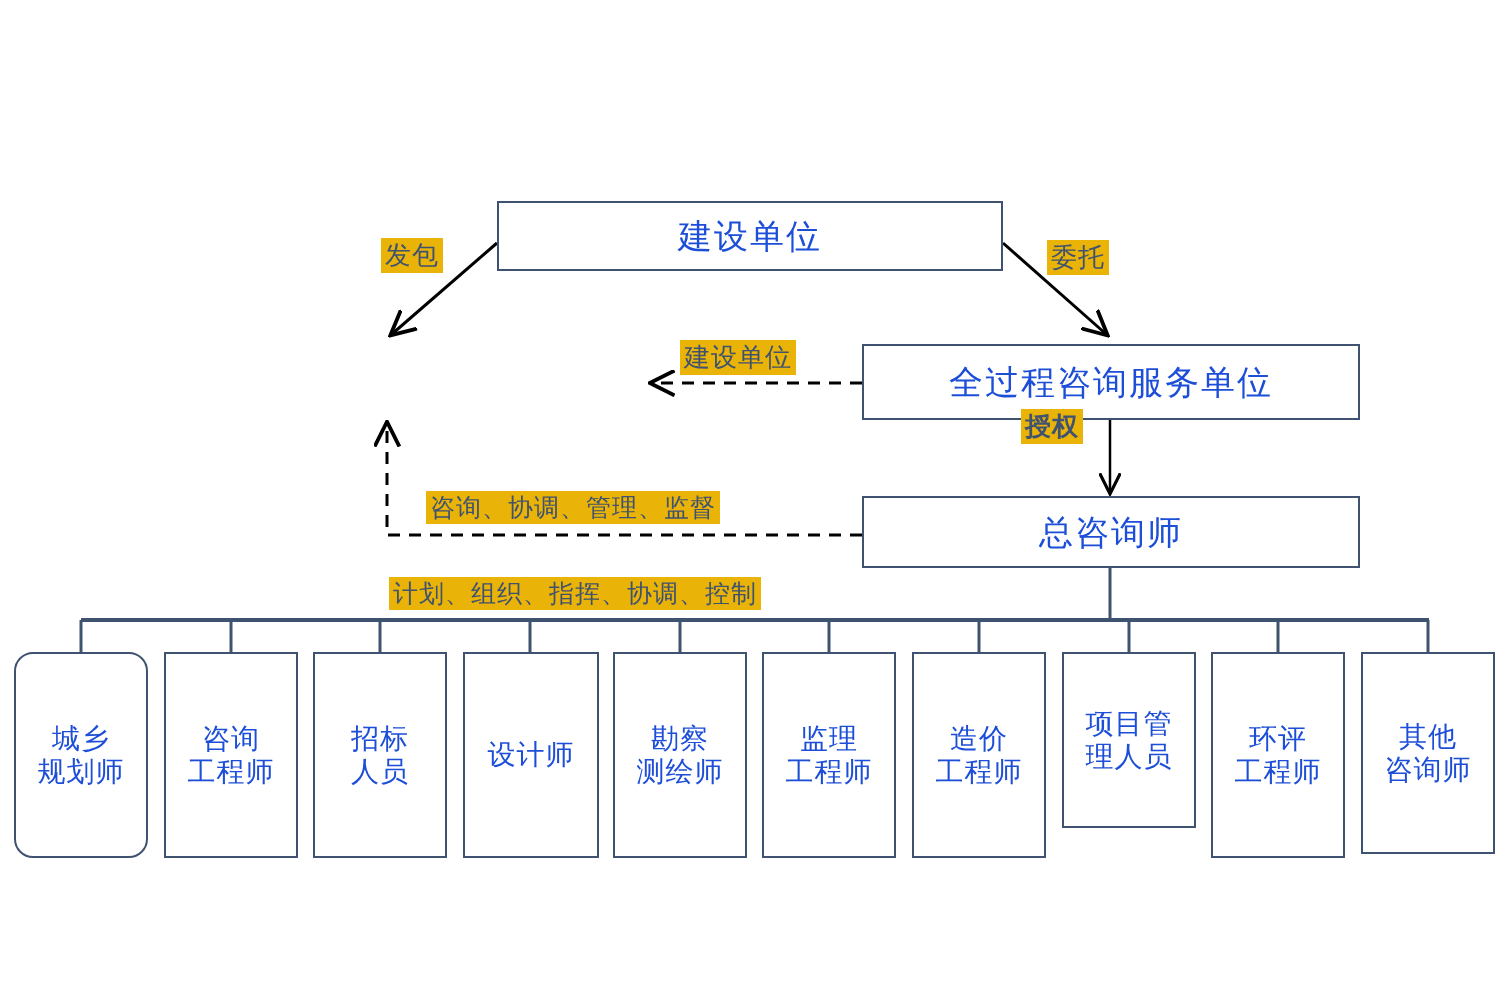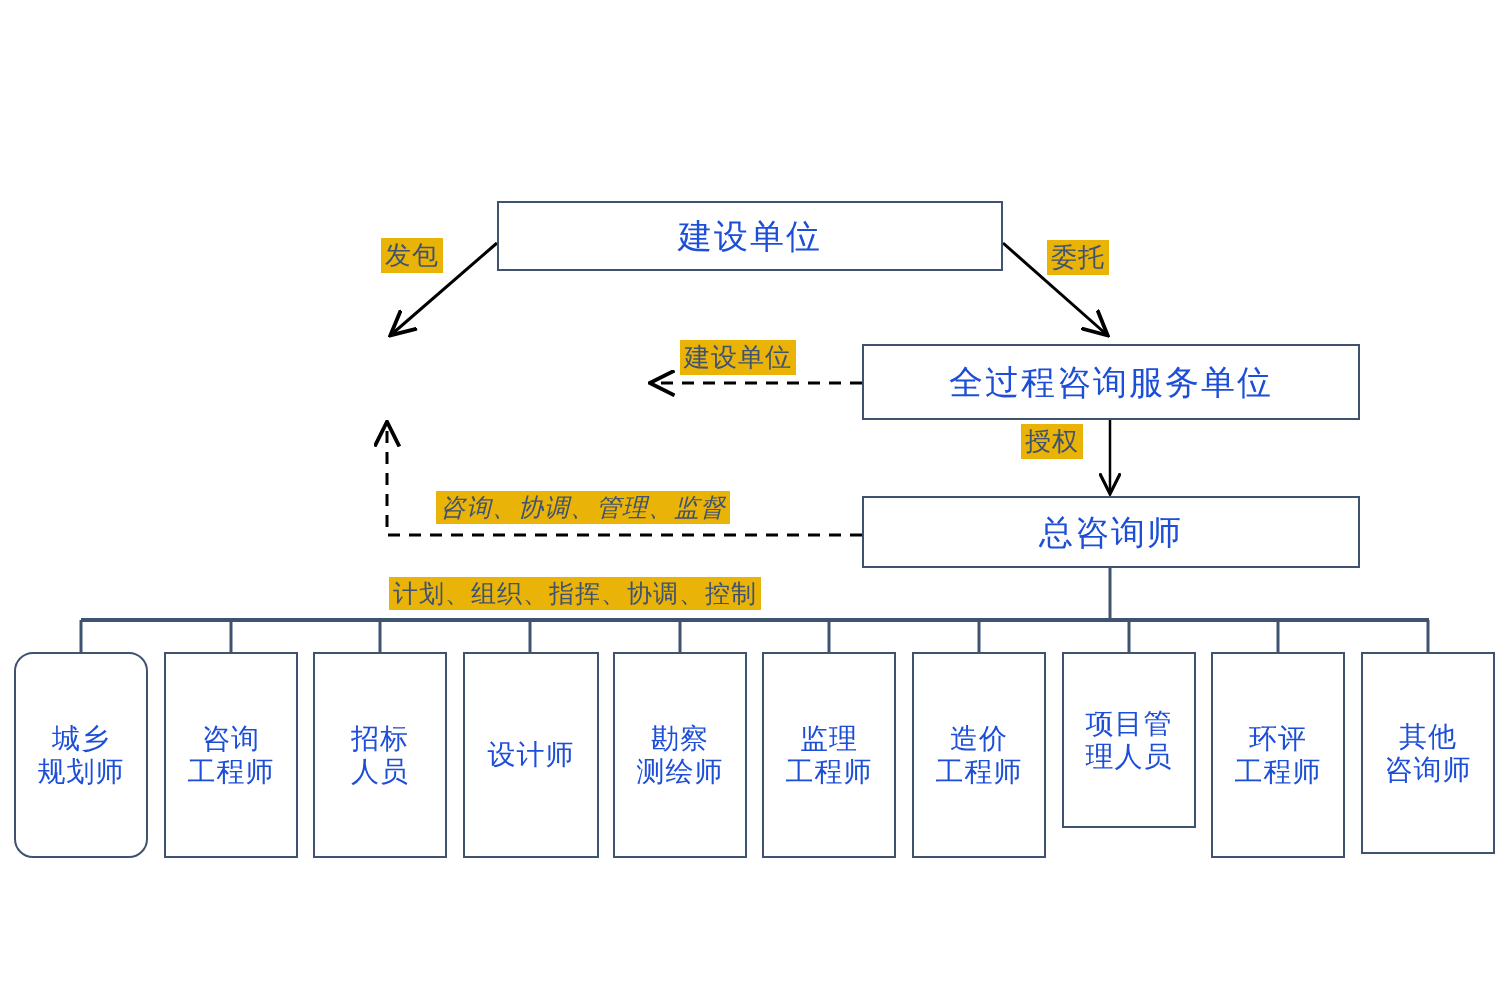--- a/index.html
+++ b/index.html
@@ -118,23 +118,23 @@
   <div class="node node-mid" style="left:862px; top:496px; width:498px; height:72px;">
     <span>总咨询师</span>
   </div>
 
   <div class="edge-label" style="left:381px; top:238px;">发包</div>
 
   <div class="edge-label" style="left:1047px; top:240px;">委托</div>
 
   <div class="edge-label" style="left:680px; top:340px;">建设单位</div>
 
-  <div class="edge-label" style="left:1021px; top:424px;">授权</div>
+  <div class="edge-label" style="left:1021px; top:409px;font-weight:bold;">授权</div>
 
-  <div class="edge-label small" style="left:436px; top:491px;font-style:italic;">咨询、协调、管理、监督</div>
+  <div class="edge-label small" style="left:426px; top:491px;">咨询、协调、管理、监督</div>
 
   <div class="edge-label small" style="left:389px; top:577px;">计划、组织、指挥、协调、控制</div>
 
   <div class="node leaf" style="left:14px; top:652px; width:134px; height:206px;border-radius:19px;">
     <span>城乡
 规划师</span>
   </div>
 
   <div class="node leaf" style="left:164px; top:652px; width:134px; height:206px;">
     <span>咨询

